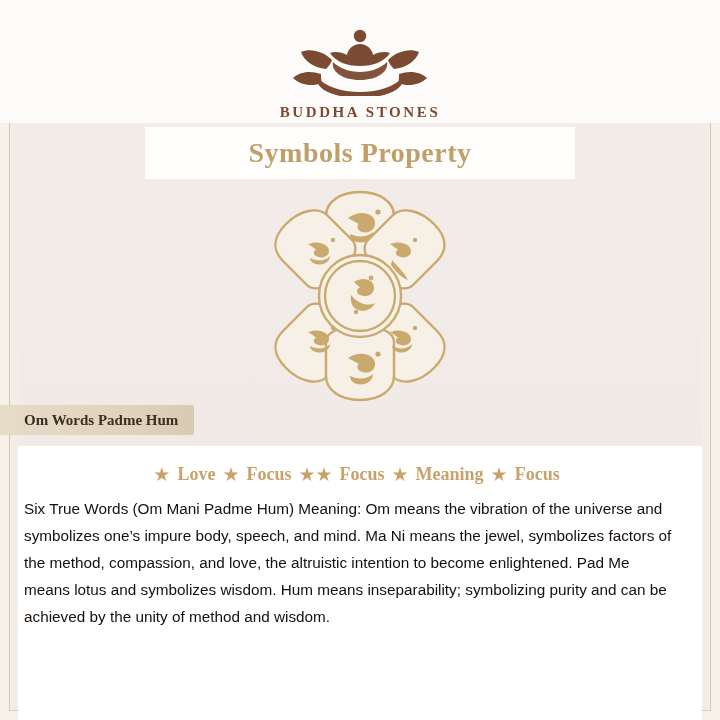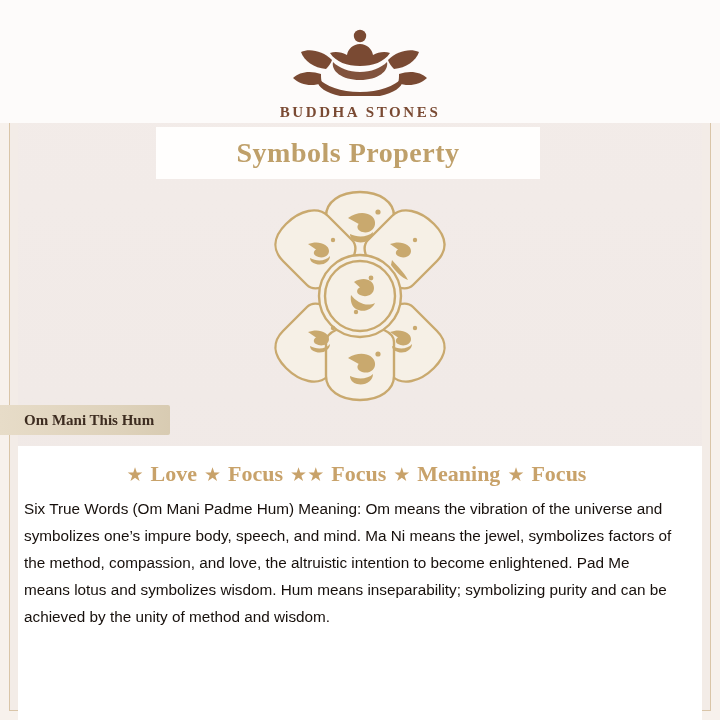--- a/index.html
+++ b/index.html
@@ -63,26 +63,25 @@
     font-size: 15px;
     letter-spacing: 2.6px;
     color: #7a4a33;
     font-weight: 700;
     font-family: "Liberation Serif", serif;
   }
   
   .title-bar {
     position: absolute;
     left: 145px; top: 127px;
-    width: 384px; height: 52px;
+    width: 430px; height: 52px;
     background: #fffefd;
     display: flex;
     align-items: center;
     justify-content: center;
-    margin-left: 11px;
   }
   .title-bar .title-text {
     font-family: "Liberation Serif", serif;
     font-weight: 700;
     font-size: 28px;
     color: #bfa06a;
     letter-spacing: 0.5px;
   }
   
   .mandala-area {
@@ -126,21 +125,21 @@
     display: flex;
     align-items: center;
     justify-content: center;
     gap: 0px;
     padding-top: 13px;
     height: 30px;
   }
   .kw {
     font-family: "Liberation Serif", serif;
     font-weight: 700;
-    font-size: 22px;
+    font-size: 18px;
     color: #c8a26a;
     padding: 0 7px;
   }
   .star {
     color: #c8a26a;
     font-size: 19px;
     line-height: 1;
   }
   .body-copy {
     padding: 6px 24px 0 6px;
@@ -264,21 +263,21 @@
 
           <path d="M110 176 c12 -8 26 -4 27 5 c1 8 -8 12 -15 8 c-5 -3 -2 -9 3 -9 c4 0 5 3 3 6"></path>
           <circle cx="140" cy="172" r="2.6"></circle>
           <path d="M112 194 c8 4 18 3 23 -2 c0 7 -8 12 -16 10 c-4 -1 -7 -4 -7 -8 z"></path>
         </g>
       </svg>
     </span>
   </div>
 
   <div class="ribbon">
-    <span class="ribbon-text">Om Mani This Hum</span>
+    <span class="ribbon-text">Om Words Padme Hum</span>
   </div>
 
   <div class="bottom-panel">
     <div class="keywords">
       <span class="star">★</span>
       <span class="kw">Love</span>
       <span class="star">★</span>
       <span class="kw">Focus</span>
       <span class="star">★</span>
       <span class="star">★</span>

